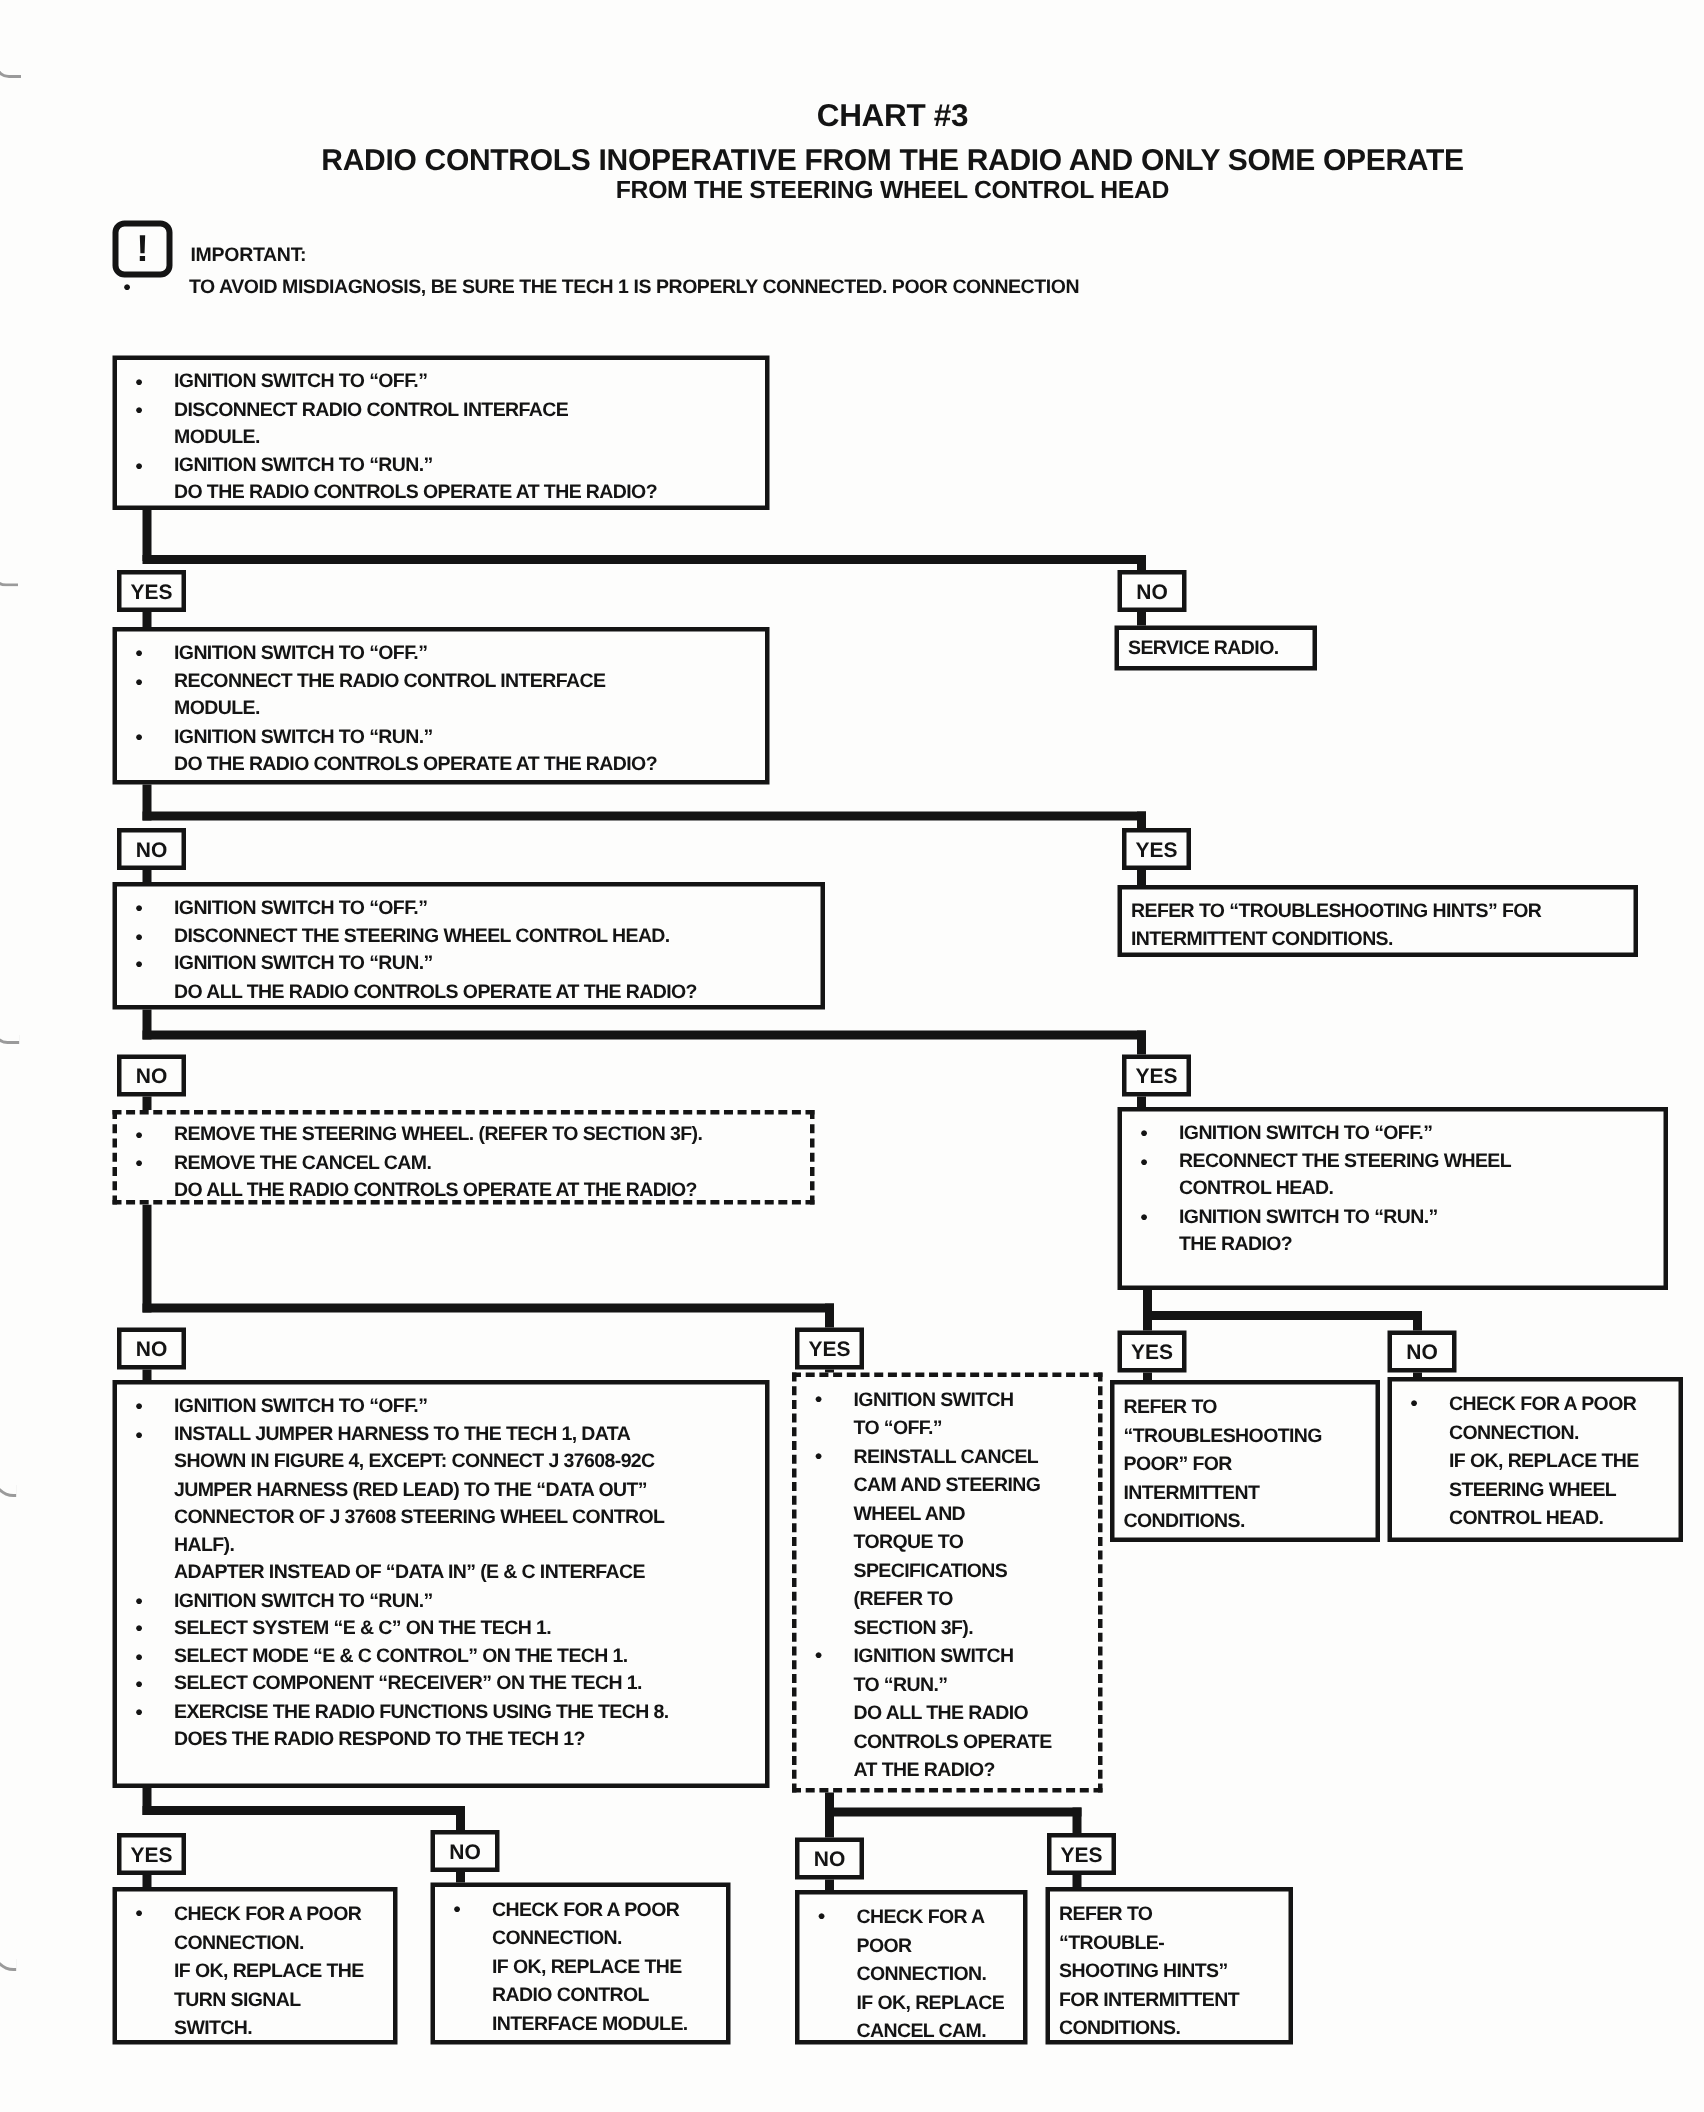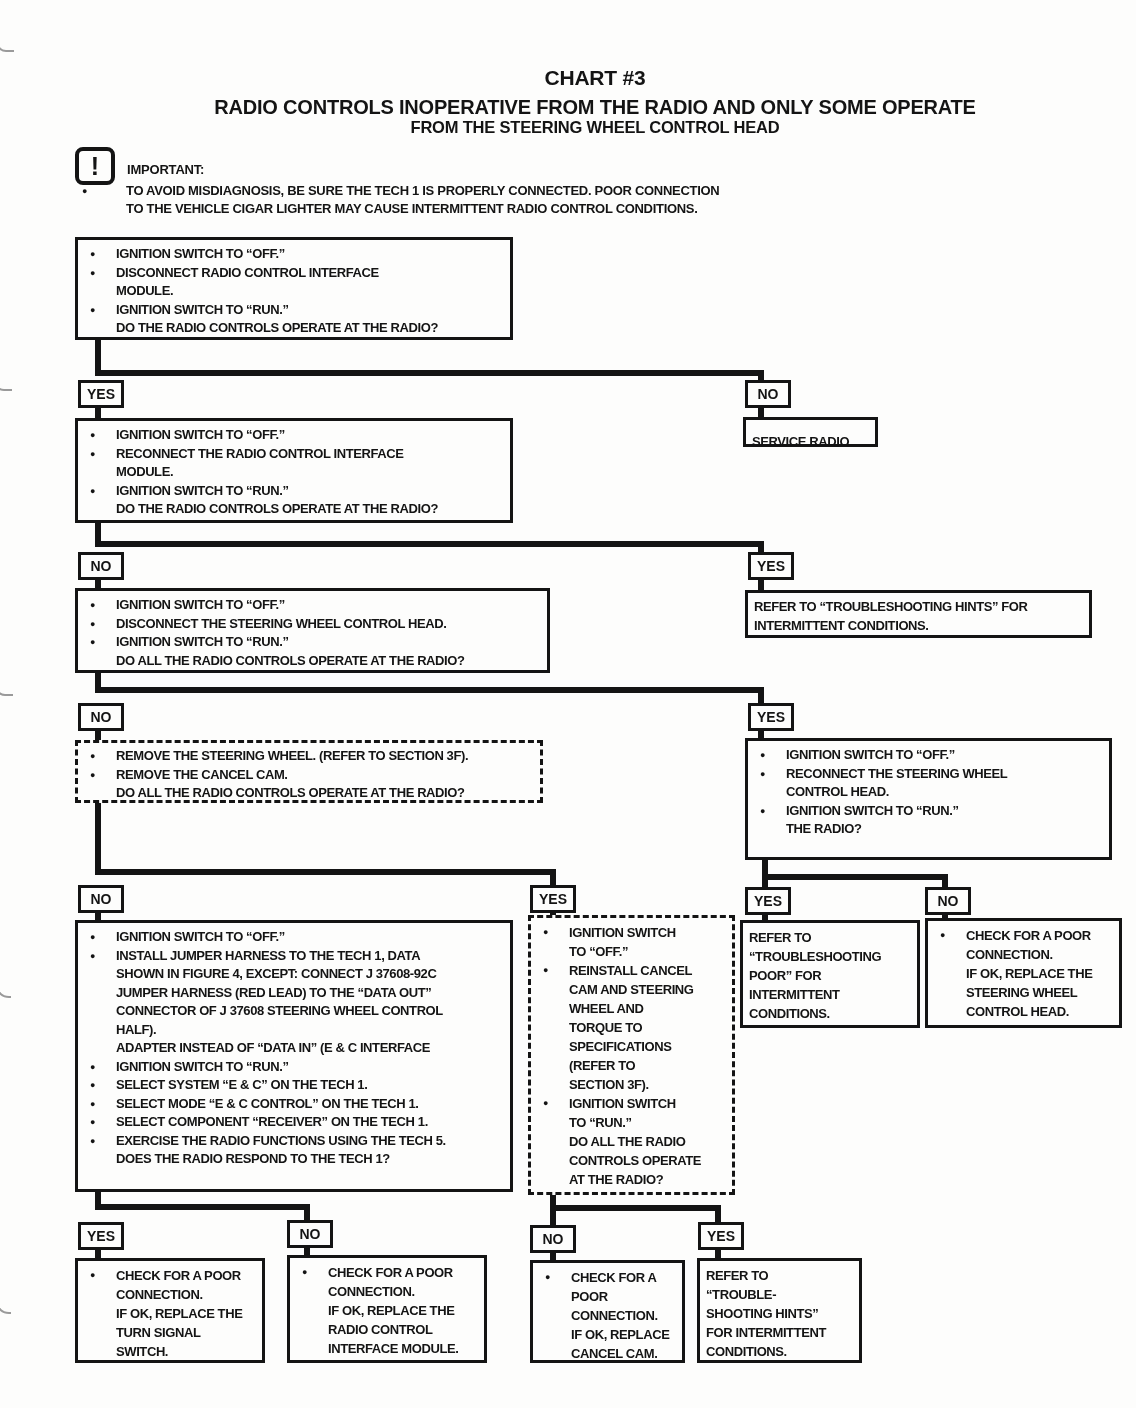--- a/index.html
+++ b/index.html
@@ -33,24 +33,20 @@
   <div class="ttl" style="top:96px;font-size:20px;">RADIO CONTROLS INOPERATIVE FROM THE RADIO AND ONLY SOME OPERATE</div>
   <div class="ttl" style="top:118px;font-size:16.5px;">FROM THE STEERING WHEEL CONTROL HEAD</div>
 
   <div id="imp-icon">!</div>
   <div id="imp-label">IMPORTANT:</div>
   <div class="note" style="position:absolute;left:78px;top:182px;width:800px;">
       <div class="ln">
         <span class="dot">●</span>
         <span class="tx">TO AVOID MISDIAGNOSIS, BE SURE THE TECH 1 IS PROPERLY CONNECTED.  POOR CONNECTION</span>
       </div>
-      <div class="ln">
-        <span class="dot"></span>
-        <span class="tx">TO THE VEHICLE CIGAR LIGHTER MAY CAUSE INTERMITTENT RADIO CONTROL CONDITIONS.</span>
-      </div>
     </div>
 
   <div class="artifact" style="left:-4px;top:42px;"></div>
   <div class="artifact" style="left:-6px;top:381px;"></div>
   <div class="artifact" style="left:-5px;top:686px;"></div>
   <div class="artifact" style="left:-5px;top:984px;width:14px;height:12px;"></div>
   <div class="artifact" style="left:-5px;top:1300px;width:14px;height:12px;"></div>
 
   <div class="cn" style="left:95px;top:338px;width:6px;height:36px;"></div>
   <div class="cn" style="left:95px;top:370px;width:669px;height:6px;"></div>
@@ -126,21 +122,21 @@
       <div class="ln">
         <span class="dot">●</span>
         <span class="tx">IGNITION SWITCH TO “RUN.”</span>
       </div>
       <div class="ln">
         <span class="dot"></span>
         <span class="tx">DO THE RADIO CONTROLS OPERATE AT THE RADIO?</span>
       </div>
     </div>
 
-  <div class="node" style="left:743px;top:417px;width:135px;height:30px;padding-top:13px;">
+  <div class="node" style="left:743px;top:417px;width:135px;height:30px;padding-top:3px;">
       <div class="ln">
         <span class="tx">SERVICE RADIO.</span>
       </div>
     </div>
 
   <div class="node" style="left:75px;top:418px;width:438px;height:105px;">
       <div class="ln">
         <span class="dot">●</span>
         <span class="tx">IGNITION SWITCH TO “OFF.”</span>
       </div>
@@ -268,21 +264,21 @@
       <div class="ln">
         <span class="dot">●</span>
         <span class="tx">SELECT MODE “E &amp; C CONTROL” ON THE TECH 1.</span>
       </div>
       <div class="ln">
         <span class="dot">●</span>
         <span class="tx">SELECT COMPONENT “RECEIVER” ON THE TECH 1.</span>
       </div>
       <div class="ln">
         <span class="dot">●</span>
-        <span class="tx">EXERCISE THE RADIO FUNCTIONS USING THE TECH 5.</span>
+        <span class="tx">EXERCISE THE RADIO FUNCTIONS USING THE TECH 8.</span>
       </div>
       <div class="ln">
         <span class="dot"></span>
         <span class="tx">DOES THE RADIO RESPOND TO THE TECH 1?</span>
       </div>
     </div>
 
   <div class="node dashed lh19" style="left:528px;top:915px;width:207px;height:280px;">
       <div class="ln">
         <span class="dot">●</span>

